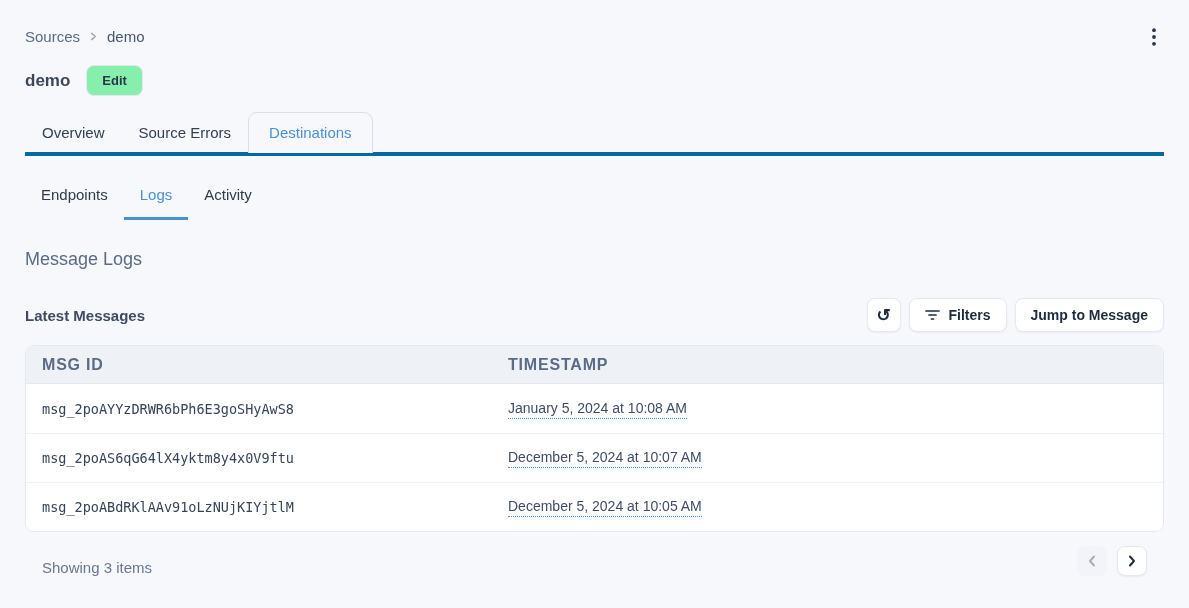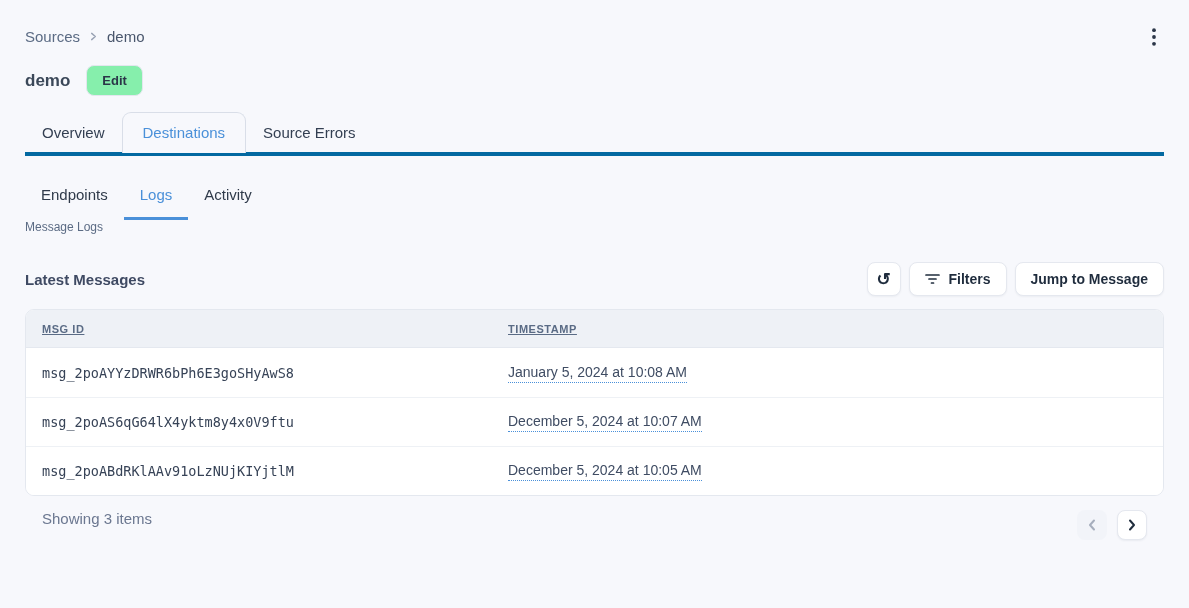--- a/index.html
+++ b/index.html
@@ -51,21 +51,21 @@
 
   
   .subtabs { display: flex; margin-top: 30px; }
   .subtab {
     padding: 0 16px 14px; font-size: 15px; color: #2f3a4a; cursor: pointer;
     border-bottom: 3px solid transparent;
   }
   .subtab.active { color: #4a90d9; border-bottom-color: #4a90d9; }
 
   
-  .section-label { font-size: 12px; color: #5b6b84; }
+  .section-label { margin-top: 29px; font-size: 18px; color: #5b6b84; }
 
   
   .lm-row { display: flex; justify-content: space-between; align-items: center; margin-top: 28px; }
   .lm-title { font-size: 15px; font-weight: bold; color: #3f4a63; }
   .lm-actions { display: flex; gap: 8px; }
   .btn {
     display: flex; align-items: center; gap: 9px;
     background: #ffffff; border: 1px solid #e5e8ef; border-radius: 8px;
     height: 34px; padding: 0 15px;
     font-size: 14px; font-weight: bold; color: #1f2c3d;
@@ -79,41 +79,41 @@
   .table {
     margin-top: 13px; background: #ffffff;
     border: 1px solid #e4e8ef; border-radius: 9px; overflow: hidden;
   }
   .t-head {
     display: grid; grid-template-columns: 456px 1fr;
     background: #eef1f6; height: 38px; align-items: center;
     border-bottom: 1px solid #e4e8ef;
   }
   .t-head .th {
-    padding: 0 16px; font-size: 11px; font-weight: bold;
-    letter-spacing: 0.05em; color: #5a6b85; text-decoration: underline;
+    padding: 0 16px; font-size: 16px; font-weight: bold;
+    letter-spacing: 0.05em; color: #5a6b85;
   }
   .t-row {
     display: grid; grid-template-columns: 456px 1fr;
     height: 49px; align-items: center; background: #ffffff; cursor: pointer;
   }
   .t-row + .t-row { border-top: 1px solid #eef1f5; }
   .cell-msgid {
     padding: 0 16px; font-family: "DejaVu Sans Mono", "Liberation Mono", monospace;
     font-size: 13.5px; color: #374357; white-space: nowrap;
   }
   .cell-ts { padding: 0 26px; }
   .ts-text {
     display: inline-block; font-size: 14px; color: #3f4c63;
     border-bottom: 1px dotted #4a90d9; padding-bottom: 2px; cursor: help;
   }
 
   
   .t-footer {
-    display: flex; justify-content: space-between; align-items: flex-start;
+    display: flex; justify-content: space-between; align-items: flex-end;
     margin-top: 14px; padding: 0 17px;
   }
   .summary { font-size: 15px; color: #6b7790; }
   .pager { display: flex; gap: 10px; }
   .page-btn {
     width: 30px; height: 30px; border-radius: 8px;
     display: flex; align-items: center; justify-content: center; cursor: pointer;
     border: 1px solid transparent; background: transparent;
   }
   .page-btn.disabled { background: #f2f4f9; cursor: default; }
@@ -146,22 +146,22 @@
     </button>
   </div>
 
   <div class="title-row">
     <span class="page-title">demo</span>
     <button class="edit-btn">Edit</button>
   </div>
 
   <div class="tabs">
     <div class="tab">Overview</div>
+    <div class="tab">Source Errors</div>
     <div class="tab active">Destinations</div>
-    <div class="tab">Source Errors</div>
   </div>
 
   <div class="subtabs">
     <div class="subtab">Endpoints</div>
     <div class="subtab active">Logs</div>
     <div class="subtab">Activity</div>
   </div>
 
   <div class="section-label">Message Logs</div>
 

